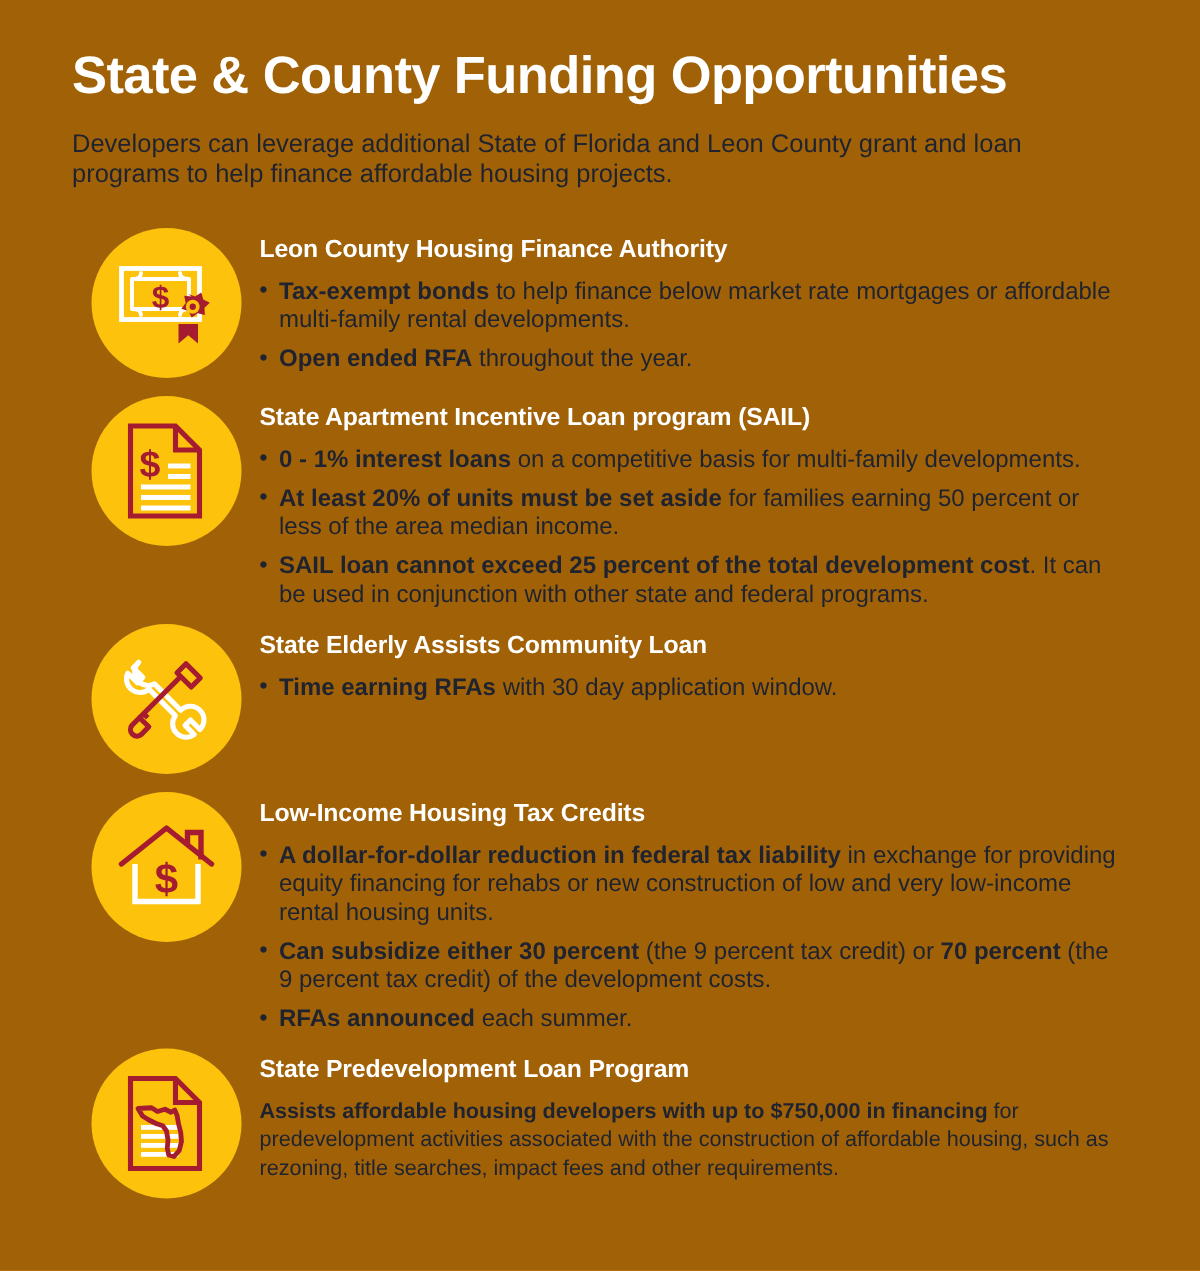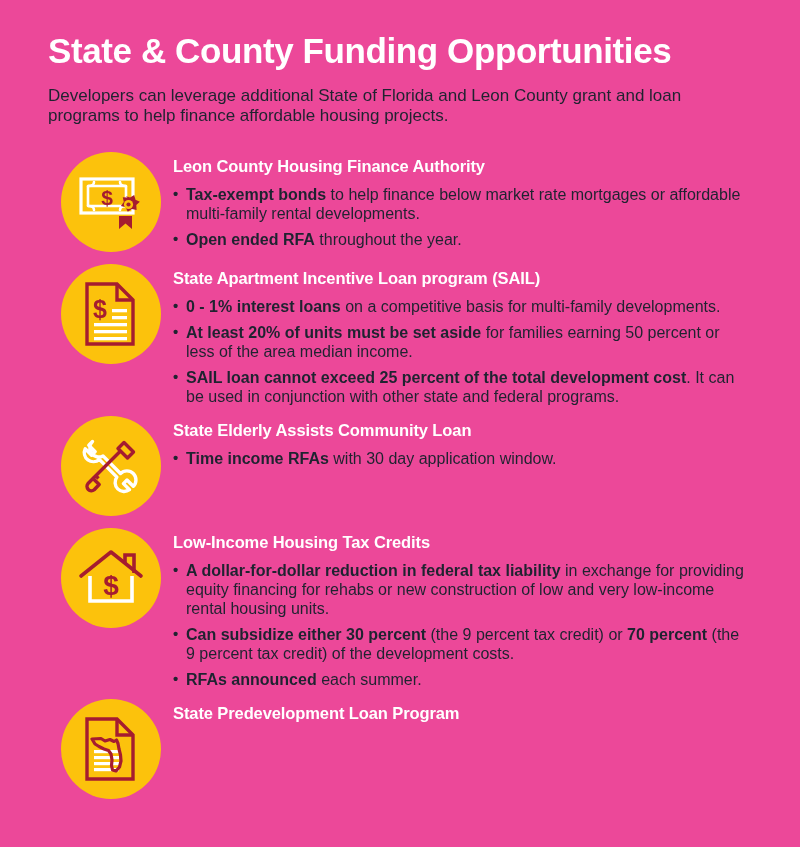--- a/index.html
+++ b/index.html
@@ -12,21 +12,21 @@
     background: #f4982c;
     font-family: "Liberation Sans", sans-serif;
     color: #1f2330;
     overflow: hidden;
   }
 
   .poster {
     position: relative;
     width: 800px;
     height: 847px;
-    background: #ec4899;
+    background: #a16207;
     box-sizing: border-box;
     padding: 0 48px;
   }
 
   
   .header {
     padding-top: 30px;
   }
   .poster-title {
     font-size: 35px;
@@ -202,21 +202,21 @@
               <path d="M40.5 16 L13 43.5"></path>
               <path d="M13 43.5 L8 48.5 a4.4 4.4 0 0 0 6.2 6.2 L19.2 49.5 Z"></path>
               <path d="M15.5 40.5 L18.5 43.5"></path>
             </g>
           </svg>
         </div>
       </div>
       <div class="body-col">
         <h2 class="section-title">State Elderly Assists Community Loan</h2>
         <ul class="bullets">
-          <li><span class="lead">Time income RFAs</span><span> with 30 day application window.</span></li>
+          <li><span class="lead">Time earning RFAs</span><span> with 30 day application window.</span></li>
         </ul>
       </div>
     </div>
 
     <div class="section s4">
       <div class="icon-col">
         <div class="icon-circle">
           <svg width="66" height="58" viewBox="0 0 66 58" aria-hidden="true">
             <path d="M3 27 L33 3 L63 27" fill="none" stroke="#a51c30" stroke-width="3.6" stroke-linecap="round" stroke-linejoin="round"></path>
             <path d="M47 15 V6 H56 V24" fill="none" stroke="#a51c30" stroke-width="3.6" stroke-linejoin="miter"></path>
@@ -244,17 +244,18 @@
             <rect x="11" y="34" width="25" height="3.2" fill="#ffffff"></rect>
             <rect x="11" y="40" width="25" height="3.2" fill="#ffffff"></rect>
             <rect x="11" y="46" width="25" height="3.2" fill="#ffffff"></rect>
             <rect x="11" y="52" width="25" height="3.2" fill="#ffffff"></rect>
             <path d="M9 23 L18 22.5 L22 25 L27 23.5 L31 25.5 L33.5 24 L35 27.5 L36 33 L37.5 39 L38 45 L36.5 51 L33 55 L29.5 54 L28.5 49.5 L29 44 L28 38 L25.5 34.5 L21 33 L16 30.5 L12 28 Z" fill="none" stroke="#a51c30" stroke-width="3.2" stroke-linejoin="round" stroke-linecap="round"></path>
           </svg>
         </div>
       </div>
       <div class="body-col">
         <h2 class="section-title">State Predevelopment Loan Program</h2>
+        <p class="para"><span class="lead">Assists affordable housing developers with up to $750,000 in financing</span><span> for predevelopment activities associated with the construction of affordable housing, such as rezoning, title searches, impact fees and other requirements.</span></p>
       </div>
     </div>
 
   </div>
 </div>
 
 </body></html>

